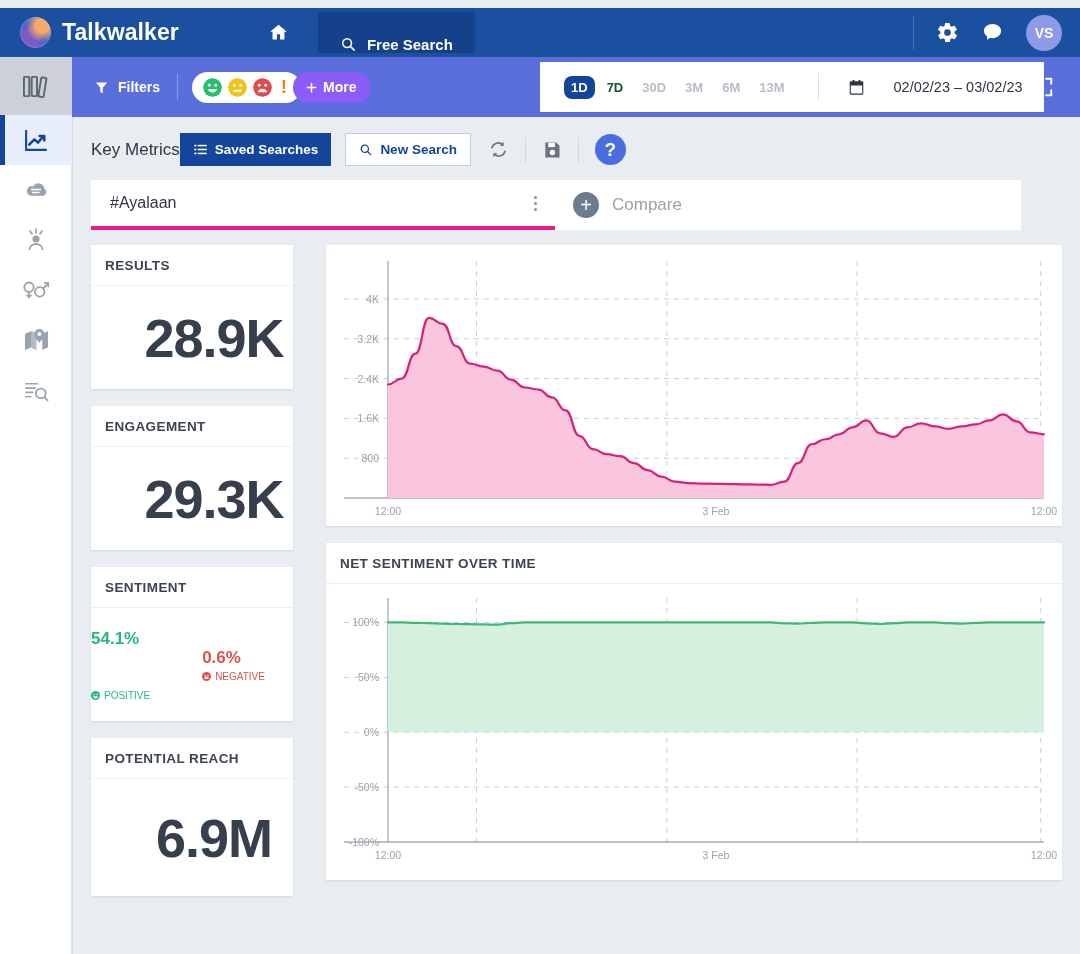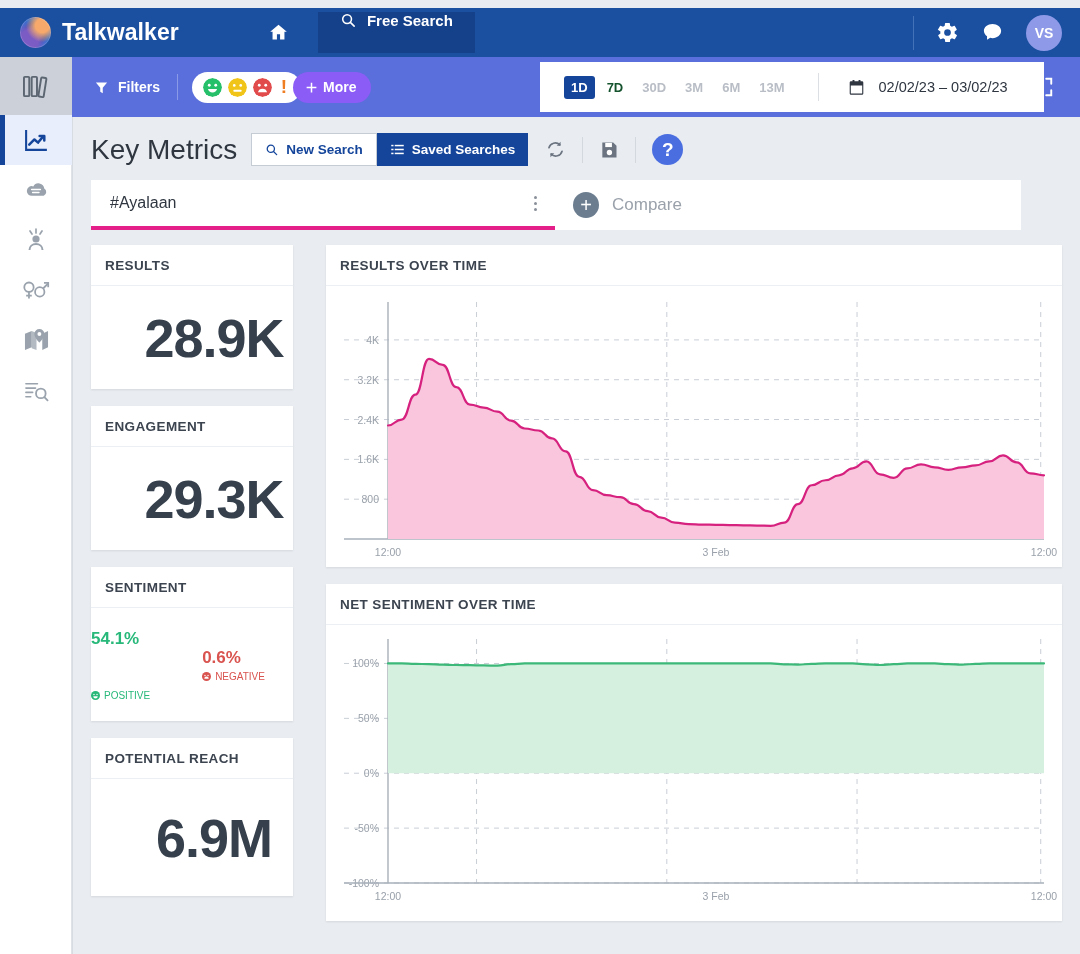--- a/index.html
+++ b/index.html
@@ -28,21 +28,21 @@
   .logo-text {
     color: #fff; font-size: 23px; font-weight: 700; margin-left: 11px;
     letter-spacing: .1px;
   }
   .home-btn {
     margin-left: 83px; width: 34px; height: 34px; display: flex;
     align-items: center; justify-content: center; cursor: pointer;
   }
   .free-search {
     margin-left: 22px; height: 41px; background: #15408a;
-    display: flex; align-items: flex-start; gap: 10px;
+    display: flex; align-items: flex-end; gap: 10px;
     padding: 0 22px; cursor: pointer;
   }
   .free-search span { color: #fff; font-size: 15px; font-weight: 700; }
   .top-right {
     margin-left: auto; display: flex; align-items: center; gap: 22px;
     padding-right: 18px;
   }
   .top-divider { width: 1px; height: 34px; background: #4472b8; }
   .ticon { cursor: pointer; display: flex; align-items: center; }
   .avatar {
@@ -92,32 +92,32 @@
   
   .datebar {
     position: absolute; left: 540px; top: 62px; width: 504px; height: 50px;
     background: #fff; display: flex; align-items: center;
   }
   .range-group { display: flex; align-items: center; gap: 5px; margin-left: 24px; }
   .range {
     font-size: 13px; font-weight: 700; color: #b9bec6; padding: 4px 7px; cursor: pointer;
   }
   .range.avail { color: #14532d; }
-  .range.active { background: #14459b; color: #fff; border-radius: 3px; }
+  .range.active { background: #14459b; color: #fff; border-radius: 8px; }
   .date-sep { width: 1px; height: 28px; background: #dcdfe4; margin-left: 26px; }
-  .date-val { display: flex; align-items: center; gap: 13px; margin-left: 28px; cursor: pointer; }
+  .date-val { display: flex; align-items: center; gap: 28px; margin-left: 28px; cursor: pointer; }
   .date-val span { font-size: 14.5px; color: #2f3640; }
 
   
   .content {
     position: absolute; left: 72px; top: 117px; width: 1008px; height: 837px;
     background: #e9edf2; border-left: 1px solid #d7dce2;
   }
   .km-head { display: flex; align-items: center; padding: 16px 0 0 18px; }
-  .km-title { font-size: 28px; color: #2f3640; font-weight: 400; }
+  .km-title { font-size: 17px; color: #2f3640; font-weight: 400; }
   .km-btn {
     display: flex; align-items: center; gap: 7px; height: 33px;
     padding: 0 13px; font-size: 13.5px; cursor: pointer; margin-left: 14px;
   }
   .km-btn.outline { background: #fff; border: 1px solid #c6ccd4; color: #14459b; font-weight: 600; }
   .km-btn.solid { background: #14459b; color: #fff; font-weight: 600; margin-left: 0; }
   .km-icons { display: flex; align-items: center; gap: 16px; margin-left: 17px; }
   .km-sep { width: 1px; height: 26px; background: #d3d8de; }
   .help-btn {
     width: 31px; height: 31px; border-radius: 50%; background: #4a6ee0; color: #fff;
@@ -357,39 +357,39 @@
         <path fill="#2f3640" d="M5 4h2V2.4h2.4V4h5.2V2.4H17V4h2a1.6 1.6 0 0 1 1.6 1.6v14A1.6 1.6 0 0 1 19 21.2H5a1.6 1.6 0 0 1-1.6-1.6v-14A1.6 1.6 0 0 1 5 4zm-.2 5.6v10h14.4v-10z"></path>
       </svg>
       <span>02/02/23 – 03/02/23</span>
     </div>
   </div>
 
   <div class="content">
 
     <div class="km-head">
       <div class="km-title">Key Metrics</div>
-      <div class="km-btn outline">
-        <svg width="14" height="14" viewBox="0 0 24 24">
-          <circle cx="10" cy="10" r="6.2" fill="none" stroke="#14459b" stroke-width="2.2"></circle>
-          <line x1="14.6" y1="14.6" x2="20" y2="20" stroke="#14459b" stroke-width="2.2" stroke-linecap="round"></line>
-        </svg>
-        <span>New Search</span>
-      </div>
       <div class="km-btn solid">
         <svg width="15" height="15" viewBox="0 0 24 24">
           <g fill="#fff">
             <rect x="2" y="4.5" width="3.6" height="2.4"></rect>
               <rect x="7.6" y="4.5" width="14.4" height="2.4"></rect>
             <rect x="2" y="10.8" width="3.6" height="2.4"></rect>
               <rect x="7.6" y="10.8" width="14.4" height="2.4"></rect>
             <rect x="2" y="17.1" width="3.6" height="2.4"></rect>
               <rect x="7.6" y="17.1" width="14.4" height="2.4"></rect>
           </g>
         </svg>
         <span>Saved Searches</span>
+      </div>
+      <div class="km-btn outline">
+        <svg width="14" height="14" viewBox="0 0 24 24">
+          <circle cx="10" cy="10" r="6.2" fill="none" stroke="#14459b" stroke-width="2.2"></circle>
+          <line x1="14.6" y1="14.6" x2="20" y2="20" stroke="#14459b" stroke-width="2.2" stroke-linecap="round"></line>
+        </svg>
+        <span>New Search</span>
       </div>
 
       <div class="km-icons">
         <svg width="21" height="21" viewBox="0 0 24 24">
           <g fill="none" stroke="#6b7480" stroke-width="1.9" stroke-linecap="round">
             <path d="M4.5 10a7.5 7.5 0 0 1 12.4-3.4"></path>
             <path d="M19.5 14a7.5 7.5 0 0 1-12.4 3.4"></path>
           </g>
           <path fill="#6b7480" d="M17.8 3.2v4.4h-4.4zM6.2 20.8v-4.4h4.4z"></path>
         </svg>
@@ -463,21 +463,20 @@
         </div>
 
         <div class="card kpi-reach">
           <div class="card-head">POTENTIAL REACH</div>
           <div class="big-num">6.9M</div>
         </div>
       </div>
 
       <div class="col-right">
         <div class="card">
-          <div class="card-head">RESULTS OVER TIME</div>
           <div class="chart-body">
             <svg id="chart0" width="736" height="281" viewBox="0 0 736 281">
                 <line x1="18" y1="213.1818181818182" x2="718" y2="213.1818181818182" stroke="#c9ced6" stroke-width="1" stroke-dasharray="5,5"></line>
                 <text x="53" y="217.1818181818182" text-anchor="end" font-size="10.5" fill="#9aa1aa" font-family="&quot;Liberation Sans&quot;, sans-serif">800</text>
                 <line x1="18" y1="173.36363636363637" x2="718" y2="173.36363636363637" stroke="#c9ced6" stroke-width="1" stroke-dasharray="5,5"></line>
                 <text x="53" y="177.36363636363637" text-anchor="end" font-size="10.5" fill="#9aa1aa" font-family="&quot;Liberation Sans&quot;, sans-serif">1.6K</text>
                 <line x1="18" y1="133.54545454545456" x2="718" y2="133.54545454545456" stroke="#c9ced6" stroke-width="1" stroke-dasharray="5,5"></line>
                 <text x="53" y="137.54545454545456" text-anchor="end" font-size="10.5" fill="#9aa1aa" font-family="&quot;Liberation Sans&quot;, sans-serif">2.4K</text>
                 <line x1="18" y1="93.72727272727272" x2="718" y2="93.72727272727272" stroke="#c9ced6" stroke-width="1" stroke-dasharray="5,5"></line>
                 <text x="53" y="97.72727272727272" text-anchor="end" font-size="10.5" fill="#9aa1aa" font-family="&quot;Liberation Sans&quot;, sans-serif">3.2K</text>

